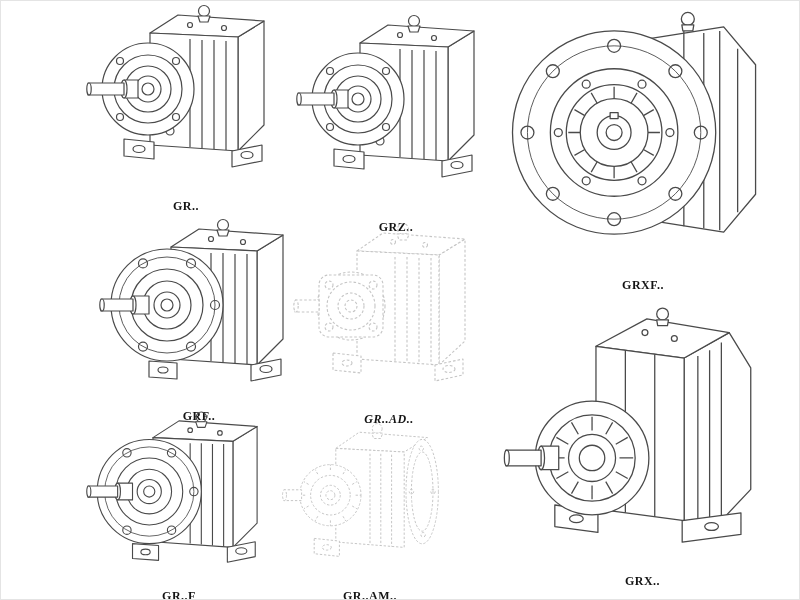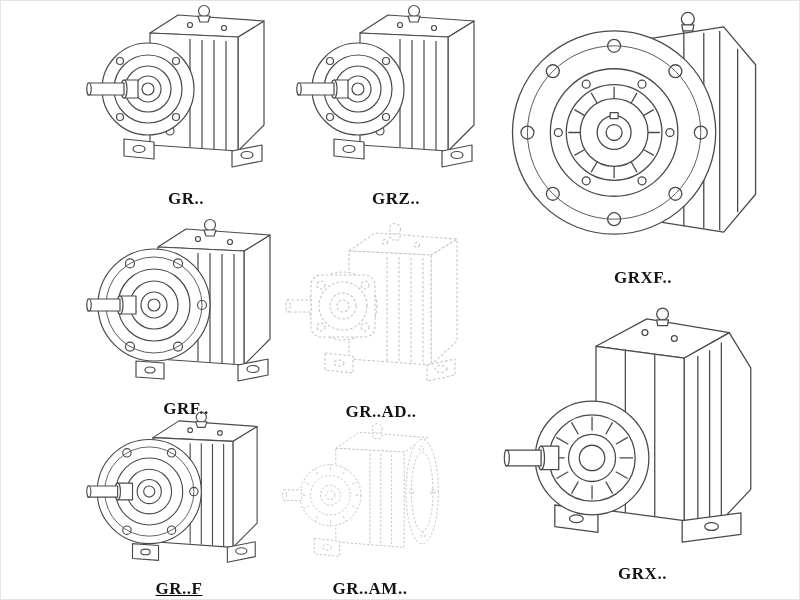--- a/index.html
+++ b/index.html
@@ -7,24 +7,24 @@
   body {
     position:relative;
     background:#ffffff;
     font-family:"Liberation Serif", serif;
     overflow:hidden;
     border:1px solid #e4e4e4;
   }
   .fig { position:absolute; display:flex; flex-direction:column; align-items:center; }
   .cap {
     font-weight:bold;
-    font-size:17px;
+    font-size:12px;
     letter-spacing:.5px;
     color:#141414;
-    margin-top:1px;
+    margin-top:11px;
     white-space:nowrap;
   }
   svg.drawing { display:block; }
   .solid { color:#4a4a4a; }
   .ghost { color:#c5c5c5; }
   #defs-svg { position:absolute; width:0; height:0; overflow:hidden; }
 </style>
 </head>
 <body>
 
@@ -197,42 +197,42 @@
   </defs>
 </svg>
 
 <figure class="fig" style="left:85px; top:2px;">
   <svg class="drawing solid" width="200" height="185" viewBox="0 0 200 185">
       <use href="#g-inline"></use>
     </svg>
   <figcaption class="cap">GR..</figcaption>
 </figure>
 
-<figure class="fig" style="left:295px; top:2px;">
+<figure class="fig" style="left:295px; top:12px;gap:11px;">
   <svg class="drawing solid" width="200" height="185" viewBox="0 0 200 185">
       <use href="#g-inline"></use>
     </svg>
   <figcaption class="cap">GRZ..</figcaption>
 </figure>
 
 <figure class="fig" style="left:497px; top:2px;text-align:right;">
   <svg class="drawing solid" width="290" height="264" viewBox="0 0 290 265">
       <use href="#g-grxf"></use>
     </svg>
   <figcaption class="cap">GRXF..</figcaption>
 </figure>
 
-<figure class="fig" style="left:85px; top:212px;text-align:right;">
+<figure class="fig" style="left:98px; top:212px;text-align:right;">
   <svg class="drawing solid" width="200" height="185" viewBox="0 0 200 185">
       <use href="#g-flange"></use>
     </svg>
   <figcaption class="cap">GRF..</figcaption>
 </figure>
 
-<figure class="fig" style="left:280px; top:210px;">
+<figure class="fig" style="left:288px; top:210px;font-style:italic;">
   <svg class="drawing ghost" width="200" height="190" viewBox="0 0 200 190">
       <use href="#g-ghost-ad"></use>
     </svg>
   <figcaption class="cap">GR..AD..</figcaption>
 </figure>
 
 <figure class="fig" style="left:497px; top:302px;">
   <svg class="drawing solid" width="289" height="260" viewBox="0 0 295 265">
       <use href="#g-grx"></use>
     </svg>

